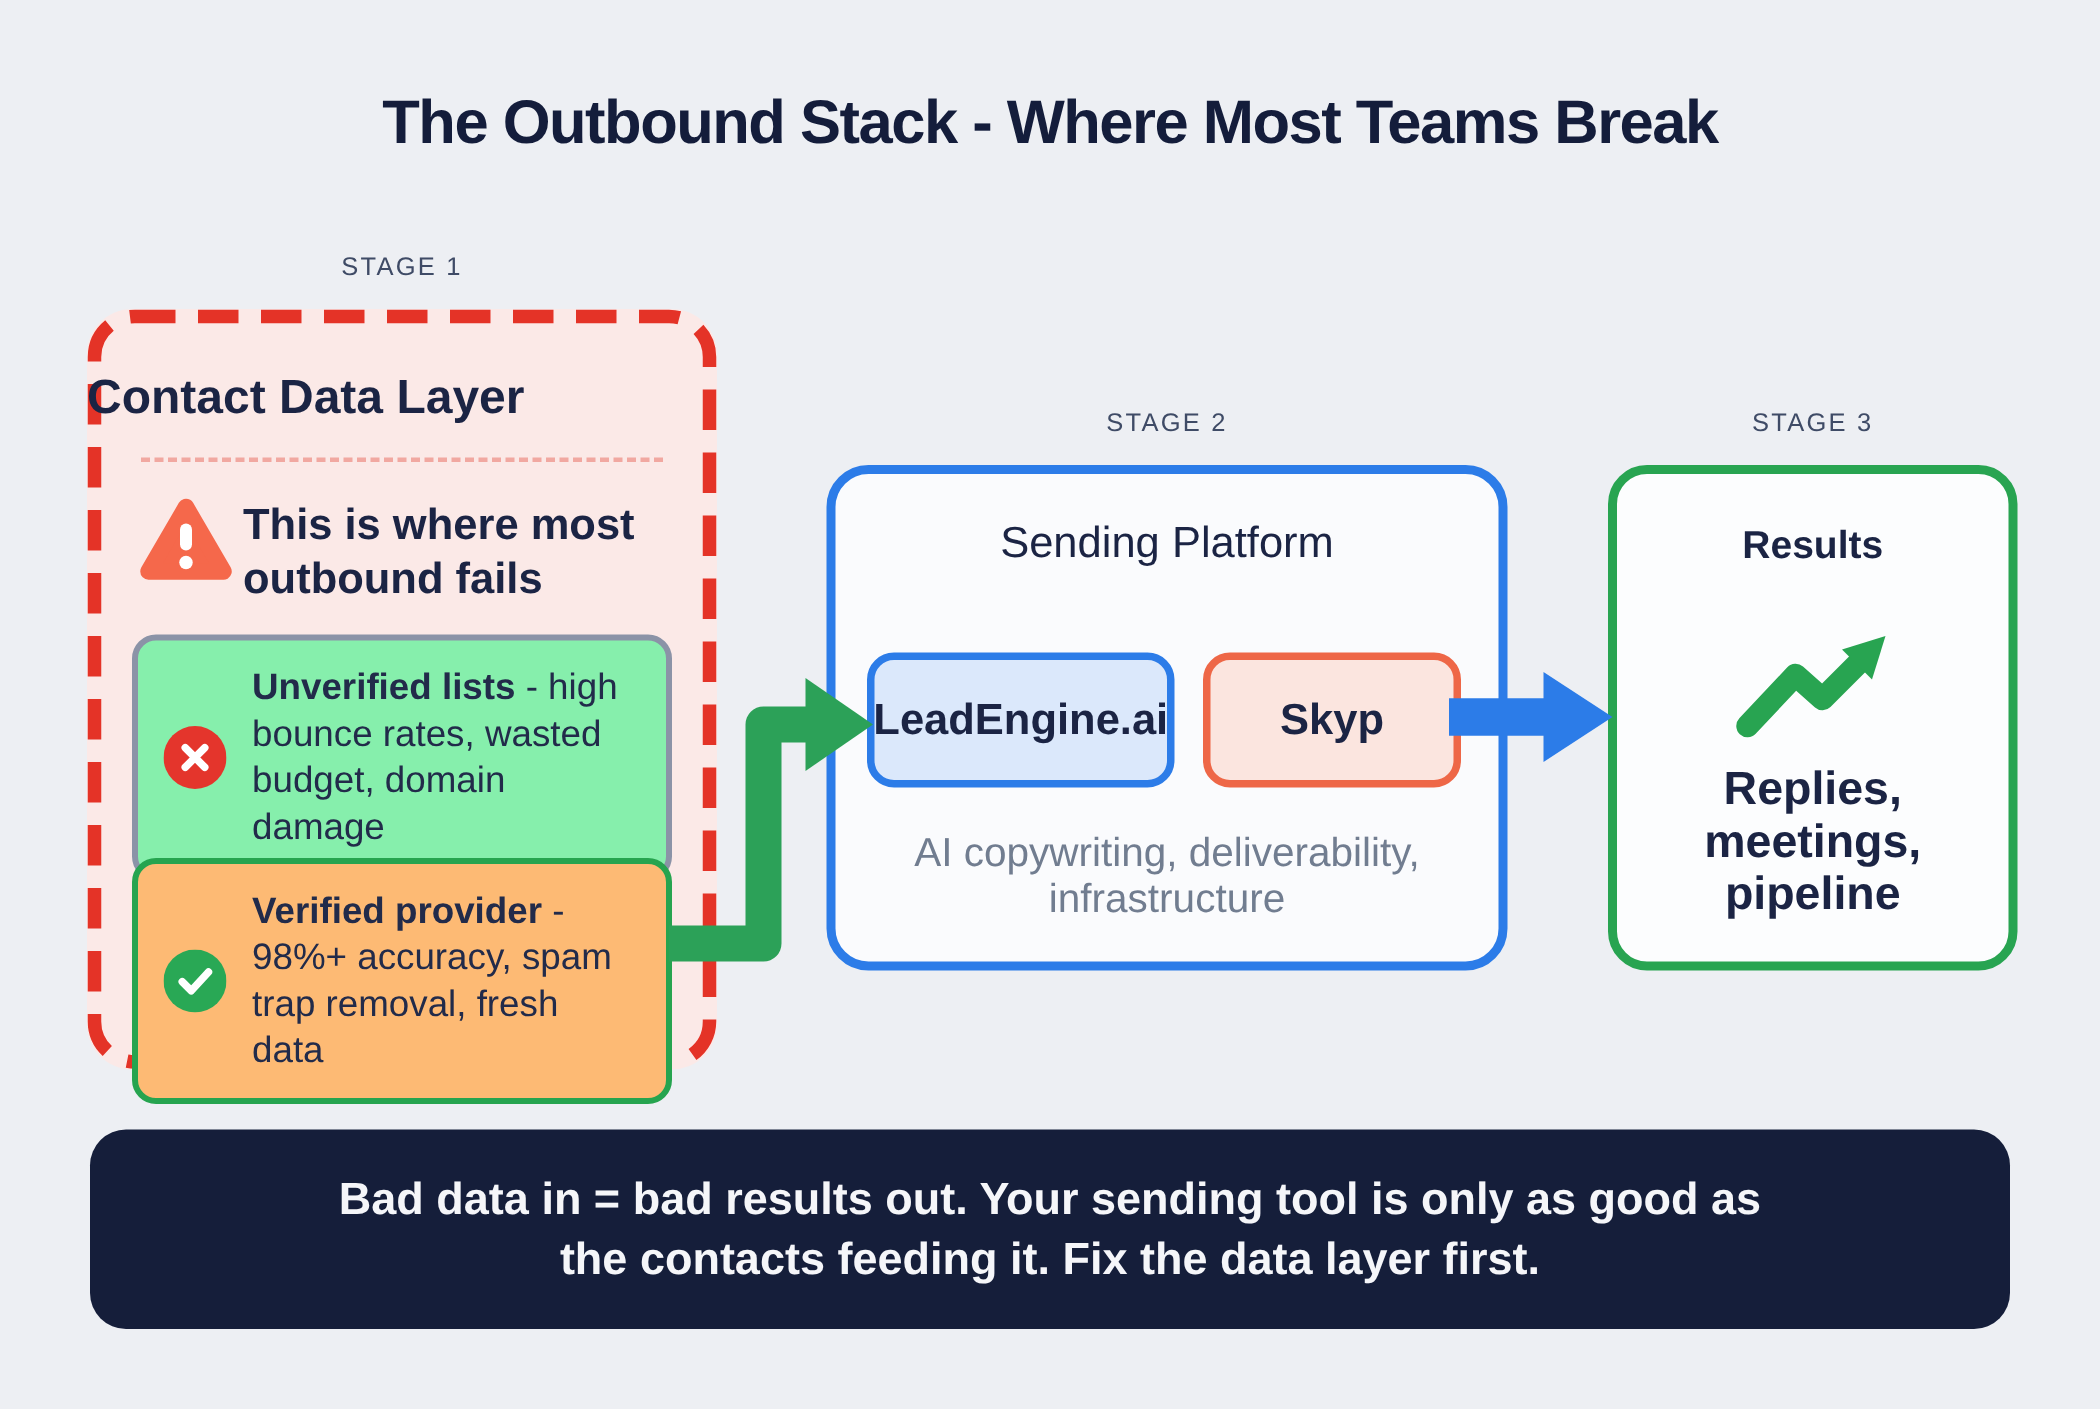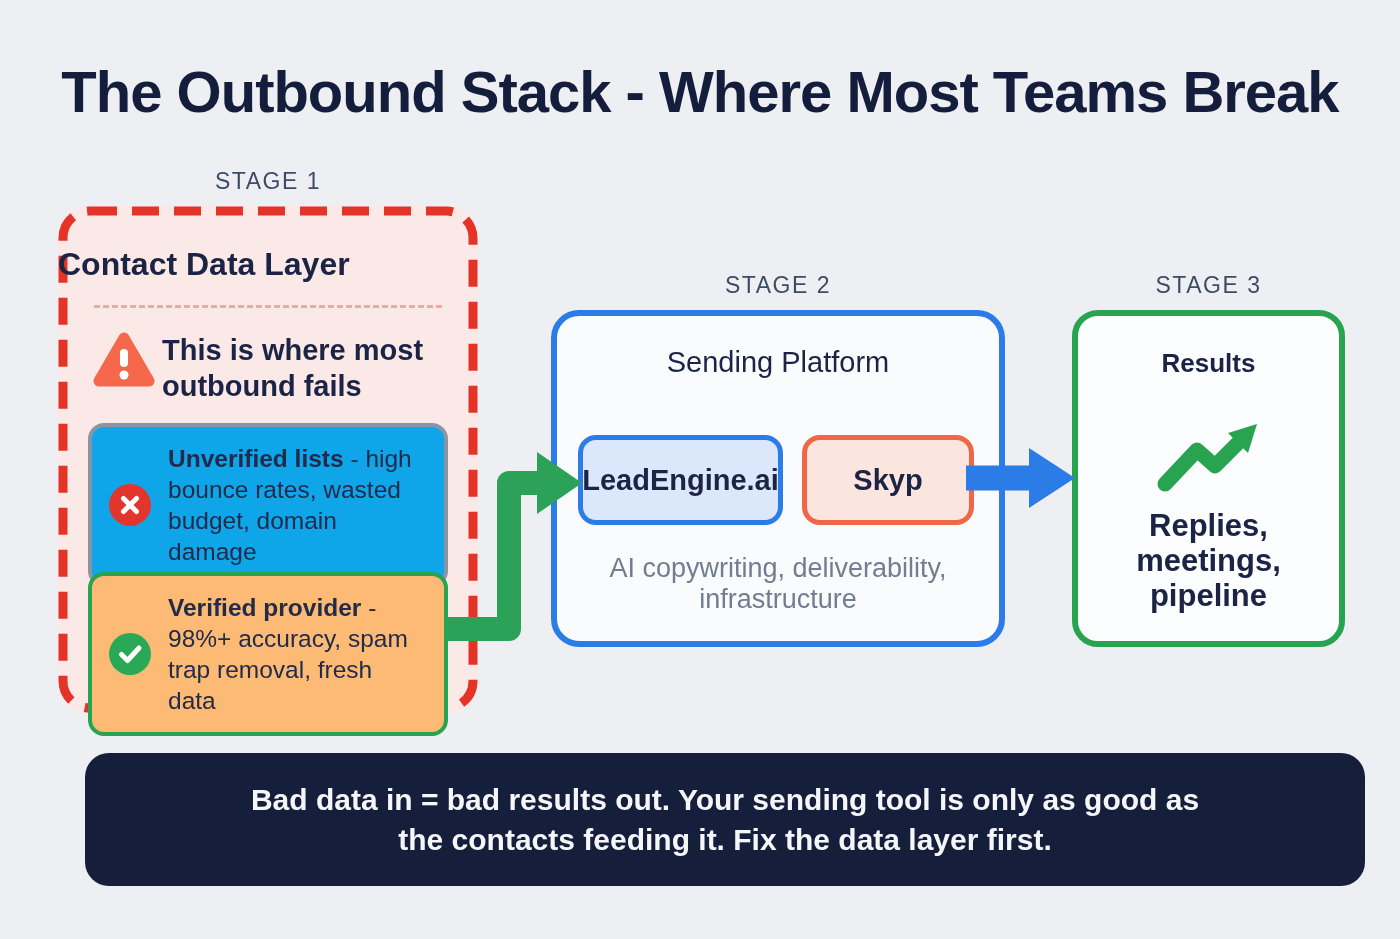--- a/index.html
+++ b/index.html
@@ -2,45 +2,45 @@
 <html><head>
 <meta charset="utf-8">
 <style>
   html,body{margin:0;padding:0;background:#edeff3;}
   .canvas{
     position:relative;width:1400px;height:939px;overflow:hidden;
     background:#edeff3;font-family:"Liberation Sans",sans-serif;color:#1b2444;
   }
   .title{
     position:absolute;left:0;right:0;top:58px;margin:0;text-align:center;
-    font-size:58px;font-weight:800;letter-spacing:-1px;color:#141d3b;
+    font-size:41px;font-weight:800;letter-spacing:-1px;color:#141d3b;
   }
   .stage-label{
-    position:absolute;text-align:center;font-size:23px;font-weight:500;
+    position:absolute;text-align:center;font-size:17px;font-weight:500;
     color:#3f4b66;letter-spacing:1.5px;
   }
   
   .stage1{
     position:absolute;left:58px;top:206px;width:420px;height:507px;
     background:#fbe9e7;border-radius:30px;
   }
   .dash-rect{position:absolute;left:0;top:0;}
   .s1-title{
     position:absolute;left:0;right:0;top:40px;margin:0;text-align:left;
     font-size:32px;font-weight:700;color:#1b2444;
   }
   .s1-sep{position:absolute;left:36px;right:36px;top:99px;border-top:3px dashed #f1a8a1;}
   .warn-row{position:absolute;left:34px;top:124px;display:flex;gap:6px;align-items:flex-start;}
   .warn-text{font-size:29px;font-weight:700;line-height:36px;color:#1b2444;width:282px;margin-top:2px;}
   .pill{
     position:absolute;left:30px;width:360px;box-sizing:border-box;
     display:flex;align-items:center;gap:17px;padding:16px 18px 16px 17px;
     border-radius:16px;
   }
-  .pill-gray{top:217px;min-height:126px;background:#0ea5e9;border:4px solid #8b93a7;}
+  .pill-gray{top:217px;min-height:126px;background:#86efac;border:4px solid #8b93a7;}
   .pill-green{top:366px;min-height:114px;background:#fdba74;border:4px solid #26a44f;}
   .pill p{margin:0;font-size:24.5px;line-height:31px;color:#222b4a;}
   .pill .b{font-weight:700;}
   .pill svg{flex:0 0 auto;}
   
   .stage2{
     position:absolute;left:551px;top:310px;width:454px;height:337px;box-sizing:border-box;
     background:#fafbfd;border:6px solid #2c7ce8;border-radius:28px;z-index:1;
   }
   .s2-title{
@@ -72,21 +72,21 @@
     position:absolute;left:0;right:0;top:192px;margin:0 auto;width:190px;text-align:center;
     font-size:31px;font-weight:700;line-height:35px;color:#1b2444;
   }
   
   .arrows{position:absolute;left:0;top:0;z-index:3;pointer-events:none;}
   
   .banner{
     position:absolute;left:60px;top:753px;width:1280px;height:133px;box-sizing:border-box;
     background:#151e3a;border-radius:24px;
     display:flex;flex-direction:column;align-items:center;justify-content:center;
-    color:#f5f6f9;font-size:30px;font-weight:700;line-height:40px;text-align:center;margin-left:25px;
+    color:#f5f6f9;font-size:30px;font-weight:700;line-height:40px;text-align:center;
   }
 </style>
 </head>
 <body>
 
 <div class="canvas">
 
   <h1 class="title">The Outbound Stack - Where Most Teams Break</h1>
 
   <div class="stage-label" style="left:58px;top:168px;width:420px;">STAGE 1</div>

